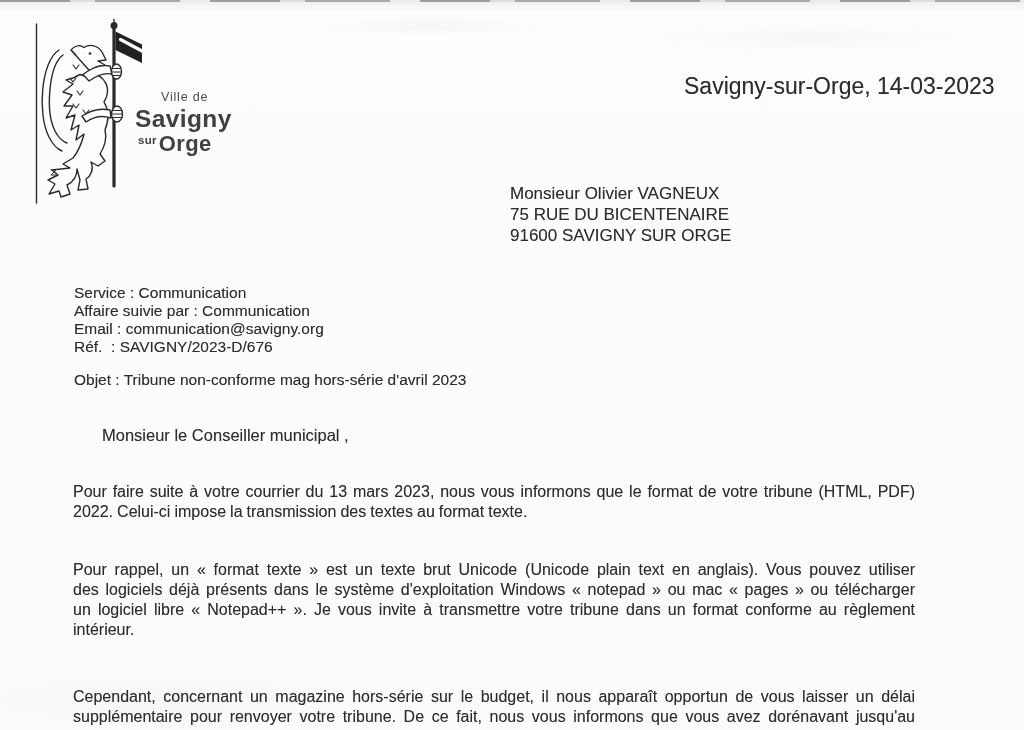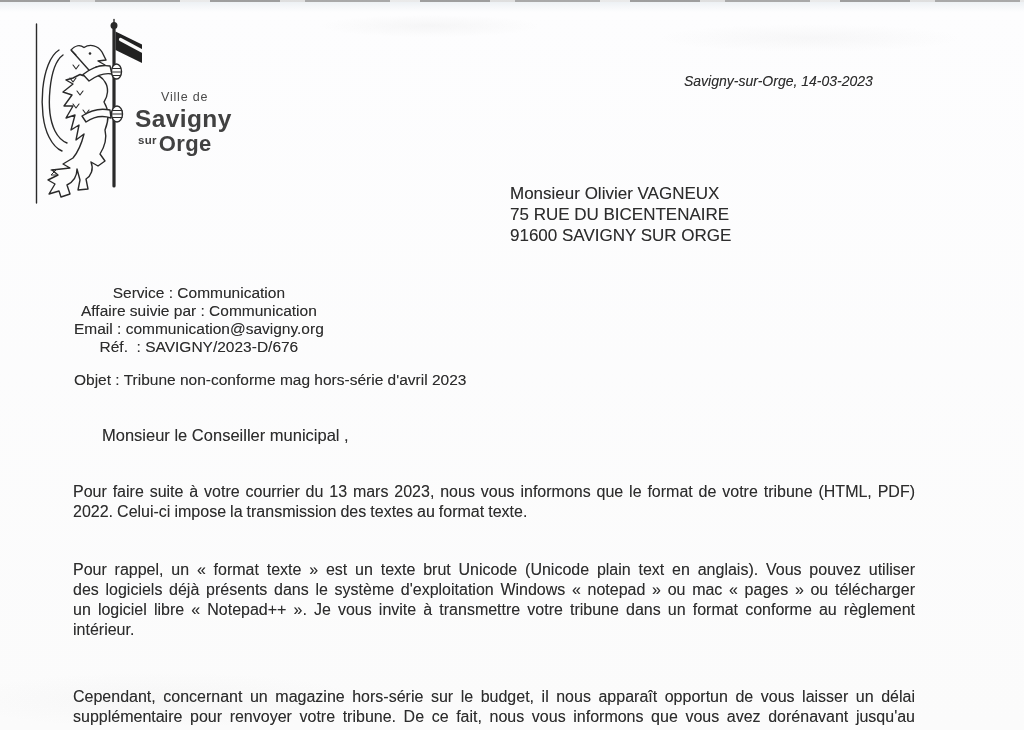--- a/index.html
+++ b/index.html
@@ -34,25 +34,25 @@
 
   
   .logo-svg { position: absolute; left: 28px; top: 18px; width: 132px; height: 188px; }
   .logo-text { position: absolute; left: 135px; top: 90px; color: #3d3d3d; text-shadow: none; }
   .logo-l1 { font-size: 12.5px; letter-spacing: .8px; margin-left: 26px; color: #4a4a4a; }
   .logo-l2 { font-size: 24.5px; font-weight: bold; letter-spacing: .4px; margin-top: 1px; color: #414141; }
   .logo-l3 { margin-top: -2px; margin-left: 3px; color: #414141; }
   .logo-sur { font-size: 11.5px; font-weight: bold; vertical-align: 7px; letter-spacing: .3px; }
   .logo-orge { font-size: 22px; font-weight: bold; margin-left: 2px; letter-spacing: .4px; text-align: center; }
 
-  .place-date { left: 684px; top: 73px; font-size: 14px; font-style: italic; }
+  .place-date { left: 684px; top: 73px; font-size: 23px; }
 
   .recipient { left: 510px; top: 183px; font-size: 17px; line-height: 21px; }
 
-  .meta { left: 74px; top: 284px; font-size: 15.5px; line-height: 18px; text-align: center; }
+  .meta { left: 74px; top: 284px; font-size: 15.5px; line-height: 18px; }
   .meta div { white-space: pre; }
 
   .subject { left: 74px; top: 371px; font-size: 15.5px; }
 
   .salutation { left: 74px; top: 426px; font-size: 16.5px; margin-left: 28px; }
 
   .para { left: 73px; width: 842px; font-size: 16px; line-height: 20px; word-spacing: -0.4px; }
   .para .ln { height: 20px; overflow: hidden; text-align: justify; text-align-last: justify; }
   .para .ln.last { text-align-last: left; }
   .p1 { top: 482px; }

